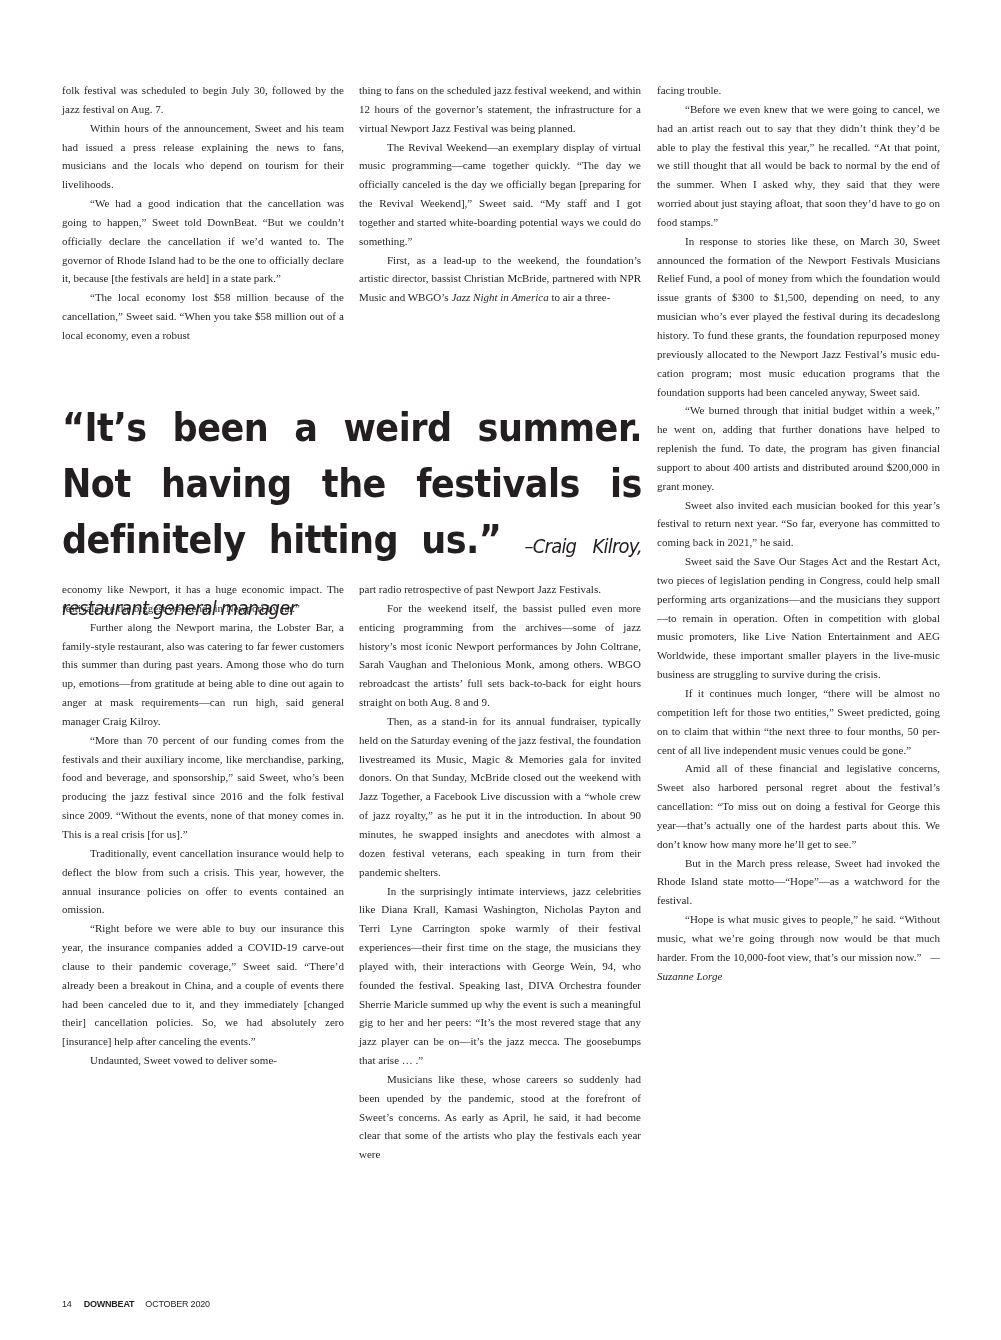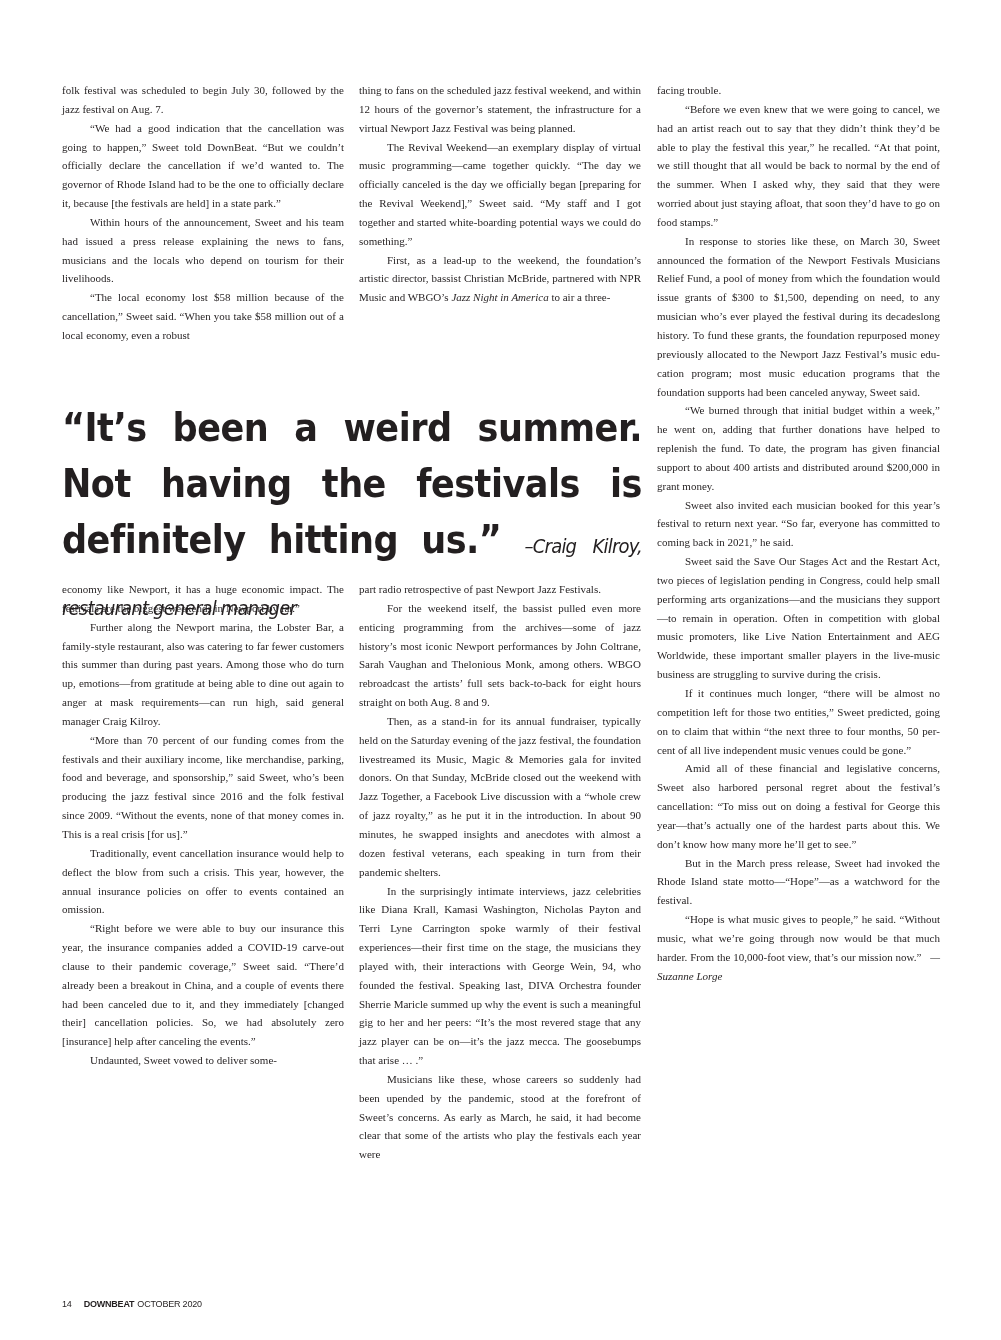--- a/index.html
+++ b/index.html
@@ -10,31 +10,31 @@
   .c1 { left: 62px; width: 282px; }
   .c2 { left: 359px; width: 282px; }
   .c3 { left: 657px; width: 283px; top: 81px; }
   .top { top: 81px; }
   .bot { top: 580px; }
   .pullquote { position: absolute; left: 62px; top: 400px; width: 580px; font-family: "DejaVu Sans", "Liberation Sans", sans-serif; font-weight: bold; font-size: 39px; line-height: 56px; letter-spacing: -0.5px; color: #231f20; text-align: justify; text-align-last: left; font-stretch: condensed; }
   .pullquote .q { display: inline; }
   .pullquote .attr { font-family: "DejaVu Sans", "Liberation Sans", sans-serif; font-weight: normal; font-style: italic; font-size: 20px; letter-spacing: -0.8px; }
   .folio { position: absolute; left: 62px; top: 1299px; font-family: "Liberation Sans", "DejaVu Sans", sans-serif; font-size: 9px; letter-spacing: -0.2px; color: #231f20; }
   .folio .num { margin-right: 12px; }
-  .folio .mag { font-weight: bold; margin-right: 3px; text-align: right; }
+  .folio .mag { font-weight: bold; margin-right: 11px; text-align: right; }
   i, em { font-style: italic; }
   .byline { font-style: italic; }
 </style>
 </head>
 <body>
 
 <div class="col c1 top">
   <p>folk festival was scheduled to begin July 30, fol­lowed by the jazz festival on Aug. 7.</p>
+  <p class="ind">Within hours of the announcement, Sweet and his team had issued a press release explain­ing the news to fans, musicians and the locals who depend on tourism for their livelihoods.</p>
   <p class="ind">“We had a good indication that the cancella­tion was going to happen,” Sweet told DownBeat. “But we couldn’t officially declare the cancella­tion if we’d wanted to. The governor of Rhode Island had to be the one to officially declare it, because [the festivals are held] in a state park.”</p>
-  <p class="ind">Within hours of the announcement, Sweet and his team had issued a press release explain­ing the news to fans, musicians and the locals who depend on tourism for their livelihoods.</p>
   <p class="ind">“The local economy lost $58 million because of the cancellation,” Sweet said. “When you take $58 million out of a local economy, even a robust</p>
 </div>
 
 <div class="col c2 top">
   <p>thing to fans on the scheduled jazz festival week­end, and within 12 hours of the governor’s state­ment, the infrastructure for a virtual Newport Jazz Festival was being planned.</p>
   <p class="ind">The Revival Weekend—an exemplary dis­play of virtual music programming—came together quickly. “The day we officially canceled is the day we officially began [preparing for the Revival Weekend],” Sweet said. “My staff and I got together and started white-boarding poten­tial ways we could do something.”</p>
   <p class="ind"><span>First, as a lead-up to the weekend, the foun­dation’s artistic director, bassist Christian McBride, partnered with NPR Music and WBGO’s </span><i>Jazz Night in America</i><span> to air a three-</span></p>
 </div>
 
 <div class="pullquote">
@@ -49,21 +49,21 @@
   <p class="ind">Traditionally, event cancellation insurance would help to deflect the blow from such a crisis. This year, however, the annual insurance policies on offer to events contained an omission.</p>
   <p class="ind">“Right before we were able to buy our insur­ance this year, the insurance companies added a COVID-19 carve-out clause to their pandem­ic coverage,” Sweet said. “There’d already been a breakout in China, and a couple of events there had been canceled due to it, and they immedi­ately [changed their] cancellation policies. So, we had absolutely zero [insurance] help after cancel­ing the events.”</p>
   <p class="ind">Undaunted, Sweet vowed to deliver some-</p>
 </div>
 
 <div class="col c2 bot">
   <p>part radio retrospective of past Newport Jazz Festivals.</p>
   <p class="ind">For the weekend itself, the bassist pulled even more enticing programming from the archives—some of jazz history’s most iconic Newport per­formances by John Coltrane, Sarah Vaughan and Thelonious Monk, among others. WBGO rebroadcast the artists’ full sets back-to-back for eight hours straight on both Aug. 8 and 9.</p>
   <p class="ind">Then, as a stand-in for its annual fundraiser, typically held on the Saturday evening of the jazz festival, the foundation livestreamed its Music, Magic &amp; Memories gala for invited donors. On that Sunday, McBride closed out the week­end with Jazz Together, a Facebook Live discus­sion with a “whole crew of jazz royalty,” as he put it in the introduction. In about 90 minutes, he swapped insights and anecdotes with almost a dozen festival veterans, each speaking in turn from their pandemic shelters.</p>
   <p class="ind">In the surprisingly intimate interviews, jazz celebrities like Diana Krall, Kamasi Washington, Nicholas Payton and Terri Lyne Carrington spoke warmly of their festival experiences—their first time on the stage, the musicians they played with, their interactions with George Wein, 94, who founded the festival. Speaking last, DIVA Orchestra founder Sherrie Maricle summed up why the event is such a meaningful gig to her and her peers: “It’s the most revered stage that any jazz player can be on—it’s the jazz mecca. The goose­bumps that arise … .”</p>
-  <p class="ind">Musicians like these, whose careers so sud­denly had been upended by the pandemic, stood at the forefront of Sweet’s concerns. As early as March, he said, it had become clear that some of the artists who play the festivals each year were</p>
+  <p class="ind">Musicians like these, whose careers so sud­denly had been upended by the pandemic, stood at the forefront of Sweet’s concerns. As early as April, he said, it had become clear that some of the artists who play the festivals each year were</p>
 </div>
 
 <div class="col c3">
   <p>facing trouble.</p>
   <p class="ind">“Before we even knew that we were going to cancel, we had an artist reach out to say that they didn’t think they’d be able to play the festival this year,” he recalled. “At that point, we still thought that all would be back to normal by the end of the summer. When I asked why, they said that they were worried about just staying afloat, that soon they’d have to go on food stamps.”</p>
   <p class="ind">In response to stories like these, on March 30, Sweet announced the formation of the Newport Festivals Musicians Relief Fund, a pool of money from which the foundation would issue grants of $300 to $1,500, depending on need, to any musician who’s ever played the festival during its decadeslong history. To fund these grants, the foundation repurposed money previously allo­cated to the Newport Jazz Festival’s music edu­cation program; most music education programs that the foundation supports had been canceled anyway, Sweet said.</p>
   <p class="ind">“We burned through that initial budget with­in a week,” he went on, adding that further dona­tions have helped to replenish the fund. To date, the program has given financial support to about 400 artists and distributed around $200,000 in grant money.</p>
   <p class="ind">Sweet also invited each musician booked for this year’s festival to return next year. “So far, everyone has committed to coming back in 2021,” he said.</p>
   <p class="ind">Sweet said the Save Our Stages Act and the Restart Act, two pieces of legislation pending in Congress, could help small performing arts orga­nizations—and the musicians they support—to remain in operation. Often in competition with global music promoters, like Live Nation Entertainment and AEG Worldwide, these important smaller players in the live-music busi­ness are struggling to survive during the crisis.</p>
   <p class="ind">If it continues much longer, “there will be almost no competition left for those two enti­ties,” Sweet predicted, going on to claim that within “the next three to four months, 50 per­cent of all live independent music venues could be gone.”</p>

